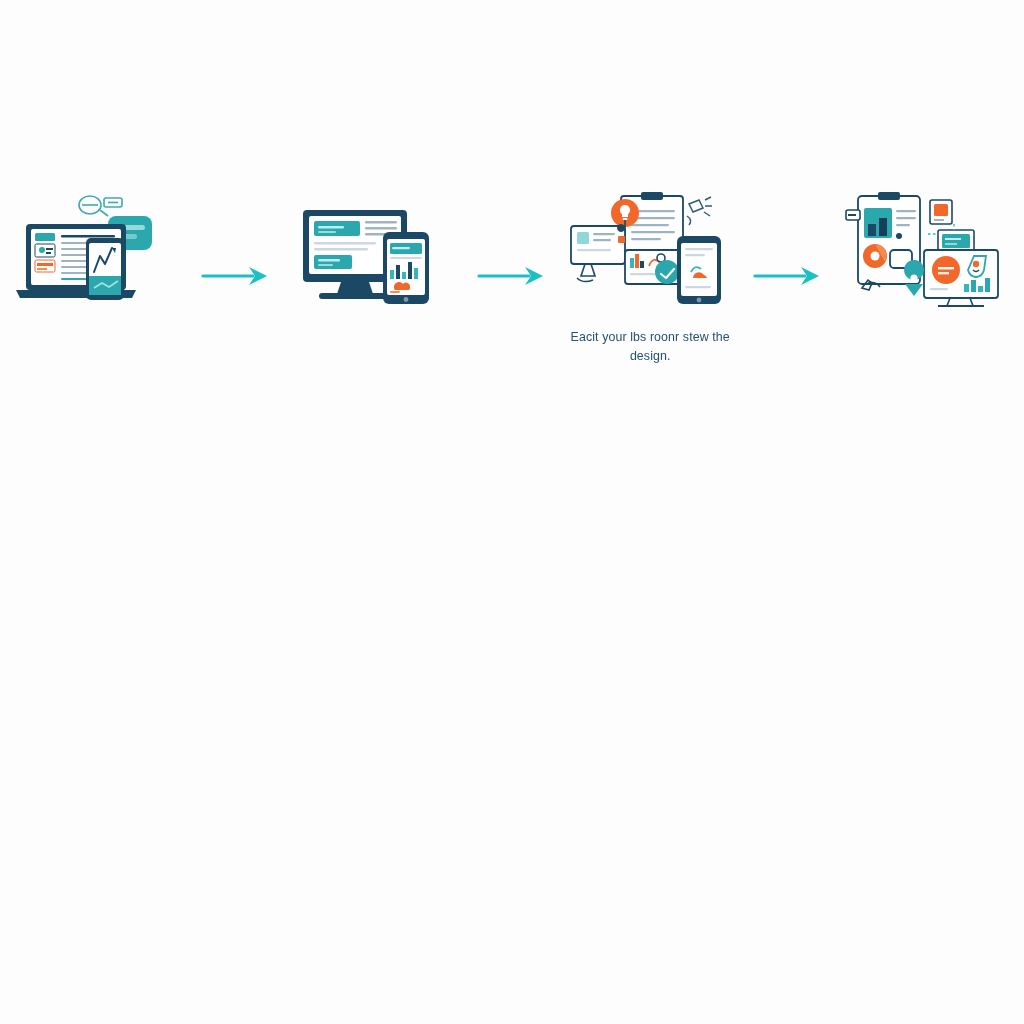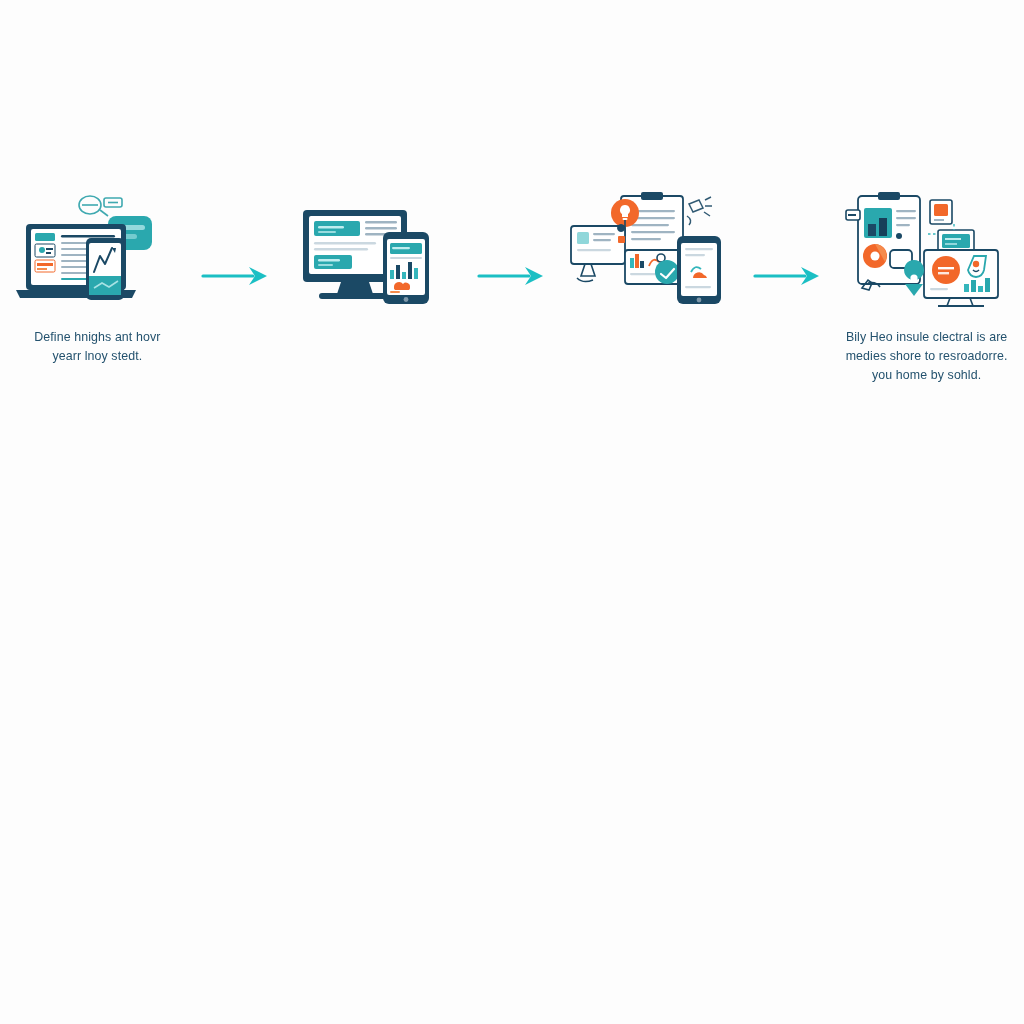--- a/index.html
+++ b/index.html
@@ -120,24 +120,20 @@
           <rect x="49" y="84" width="50" height="2" rx="1" fill="#9FB4C2"></rect>
           <rect x="49" y="90" width="30" height="2" rx="1" fill="#2AA8AE"></rect>
 
           <rect x="74" y="50" width="38" height="62" rx="5" fill="#1B4965"></rect>
           <rect x="77" y="55" width="32" height="52" rx="2" fill="#ffffff"></rect>
           <path d="M82 84 L88 68 L93 76 L100 60" stroke="#1B4965" stroke-width="2" fill="none" stroke-linecap="round" stroke-linejoin="round"></path>
           <path d="M100 60 l4 0 l-1 5 z" fill="#1B4965"></path>
           <rect x="77" y="88" width="32" height="19" fill="#2AA8AE"></rect>
           <path d="M82 100 l8 -5 l7 4 l9 -6" stroke="#A7E2E4" stroke-width="1.6" fill="none"></path>
         </svg>
-      </div>
-      <div class="caption">
-        <div>Define hnighs ant hovr</div>
-        <div>yearr lnoy stedt.</div>
       </div>
     </div>
 
     <div class="arrow-cell">
       <svg width="70" height="26" viewBox="0 0 70 26">
         <line x1="2" y1="13" x2="52" y2="13" stroke="#1BBFC4" stroke-width="3.2" stroke-linecap="round"></line>
         <path d="M48 4 L66 13 L48 22 L54 13 Z" fill="#1BBFC4"></path>
       </svg>
     </div>
 
@@ -239,20 +235,24 @@
           <rect x="112" y="48" width="44" height="68" rx="6" fill="#1B4965"></rect>
           <rect x="116" y="55" width="36" height="53" rx="2" fill="#ffffff"></rect>
           <circle cx="134" cy="112" r="2.4" fill="#7E98AA"></circle>
           <rect x="120" y="60" width="28" height="2.2" rx="1.1" fill="#CBD8E0"></rect>
           <rect x="120" y="66" width="20" height="2.2" rx="1.1" fill="#CBD8E0"></rect>
           <path d="M128 90 a6 6 0 0 1 11 -3 a4 4 0 0 1 3 3 z" fill="#F2682A"></path>
           <path d="M126 84 q4 -8 10 -3" stroke="#35B6BC" stroke-width="1.8" fill="none"></path>
           <rect x="120" y="98" width="26" height="2.2" rx="1.1" fill="#CBD8E0"></rect>
         </svg>
       </div>
+      <div class="caption">
+        <div>Eacit your lbs roonr stew the</div>
+        <div>design.</div>
+      </div>
     </div>
 
     <div class="arrow-cell">
       <svg width="70" height="26" viewBox="0 0 70 26">
         <line x1="2" y1="13" x2="52" y2="13" stroke="#1BBFC4" stroke-width="3.2" stroke-linecap="round"></line>
         <path d="M48 4 L66 13 L48 22 L54 13 Z" fill="#1BBFC4"></path>
       </svg>
     </div>
 
     <div class="step">
@@ -314,21 +314,16 @@
           <rect x="88" y="100" width="18" height="2.2" rx="1.1" fill="#CBD8E0"></rect>
 
           <path d="M72 92 a10 10 0 1 1 0.1 0 z" fill="#2AA8AE"></path>
           <path d="M63 96 l9 12 l9 -12 z" fill="#2AA8AE"></path>
           <circle cx="72" cy="90" r="3.6" fill="#ffffff"></circle>
 
           <path d="M108 110 h20 l3 8 h-26 z" fill="none" stroke="#1B4965" stroke-width="1.6"></path>
           <line x1="96" y1="118" x2="142" y2="118" stroke="#1B4965" stroke-width="2"></line>
         </svg>
       </div>
-      <div class="caption">
-        <div>Bily Heo insule clectral is are</div>
-        <div>medies shore to resroadorre.</div>
-        <div>you home by sohld.</div>
-      </div>
     </div>
 
   </div>
 </div>
 
 </body></html>

